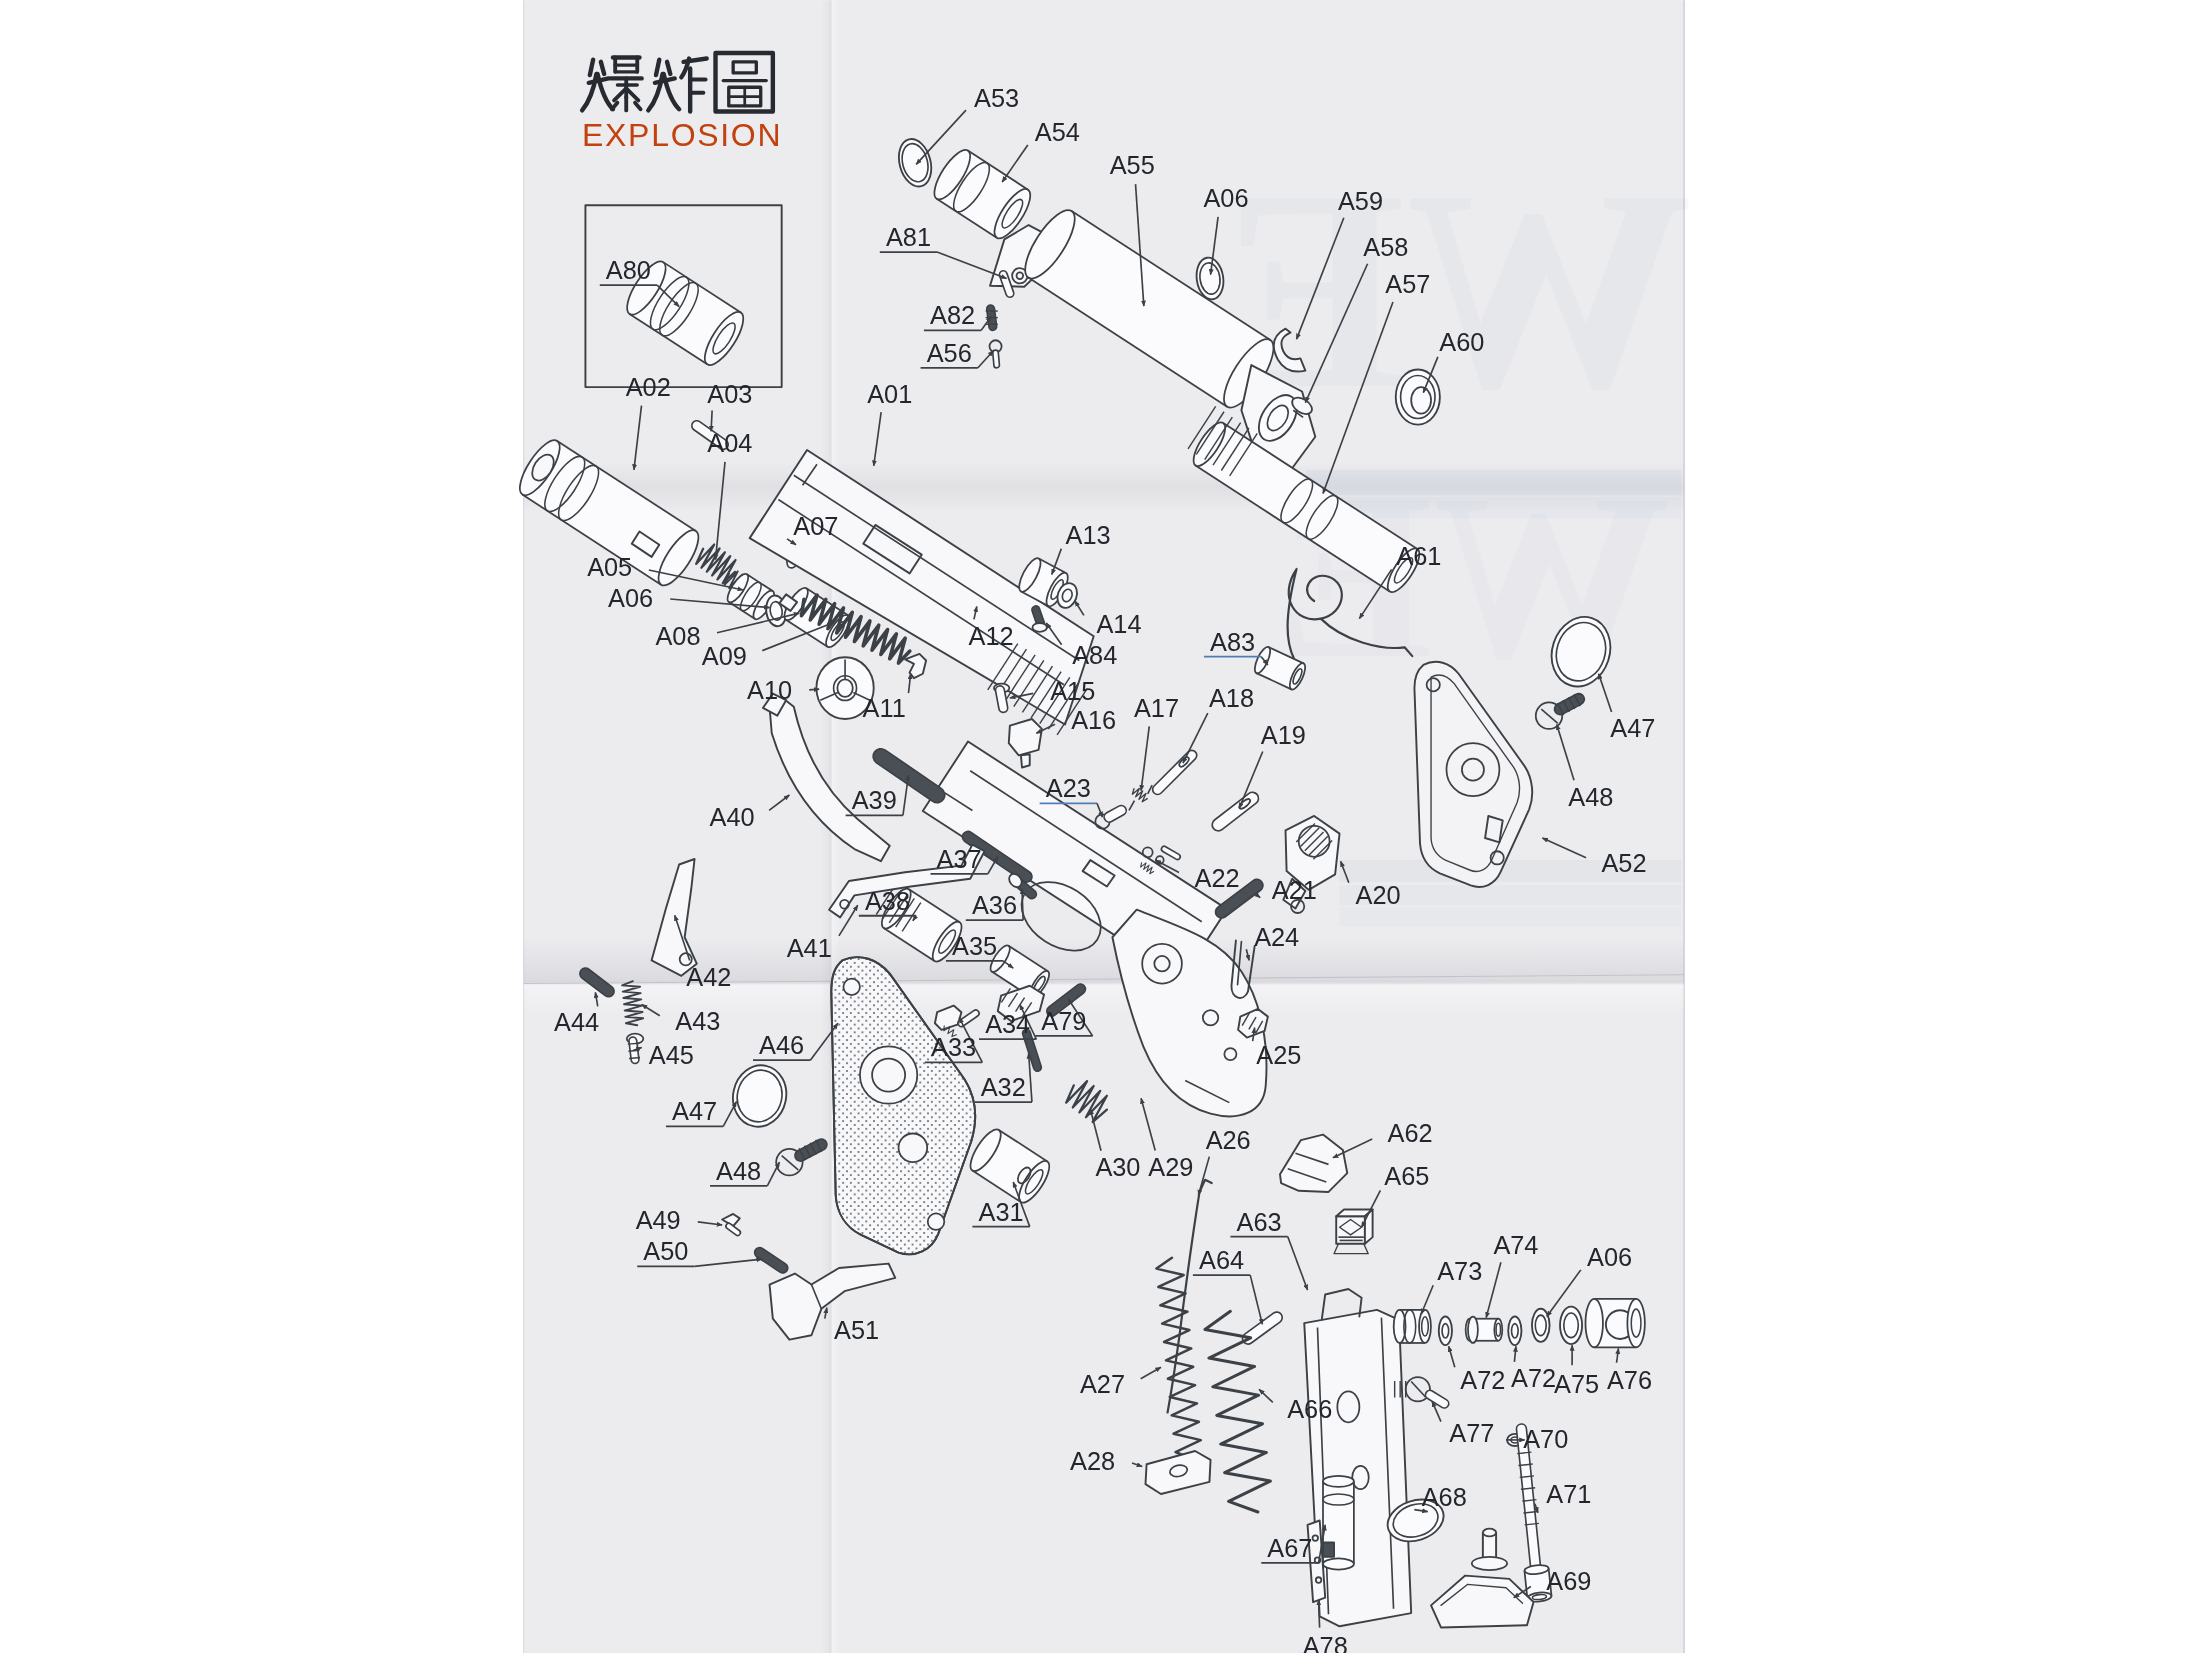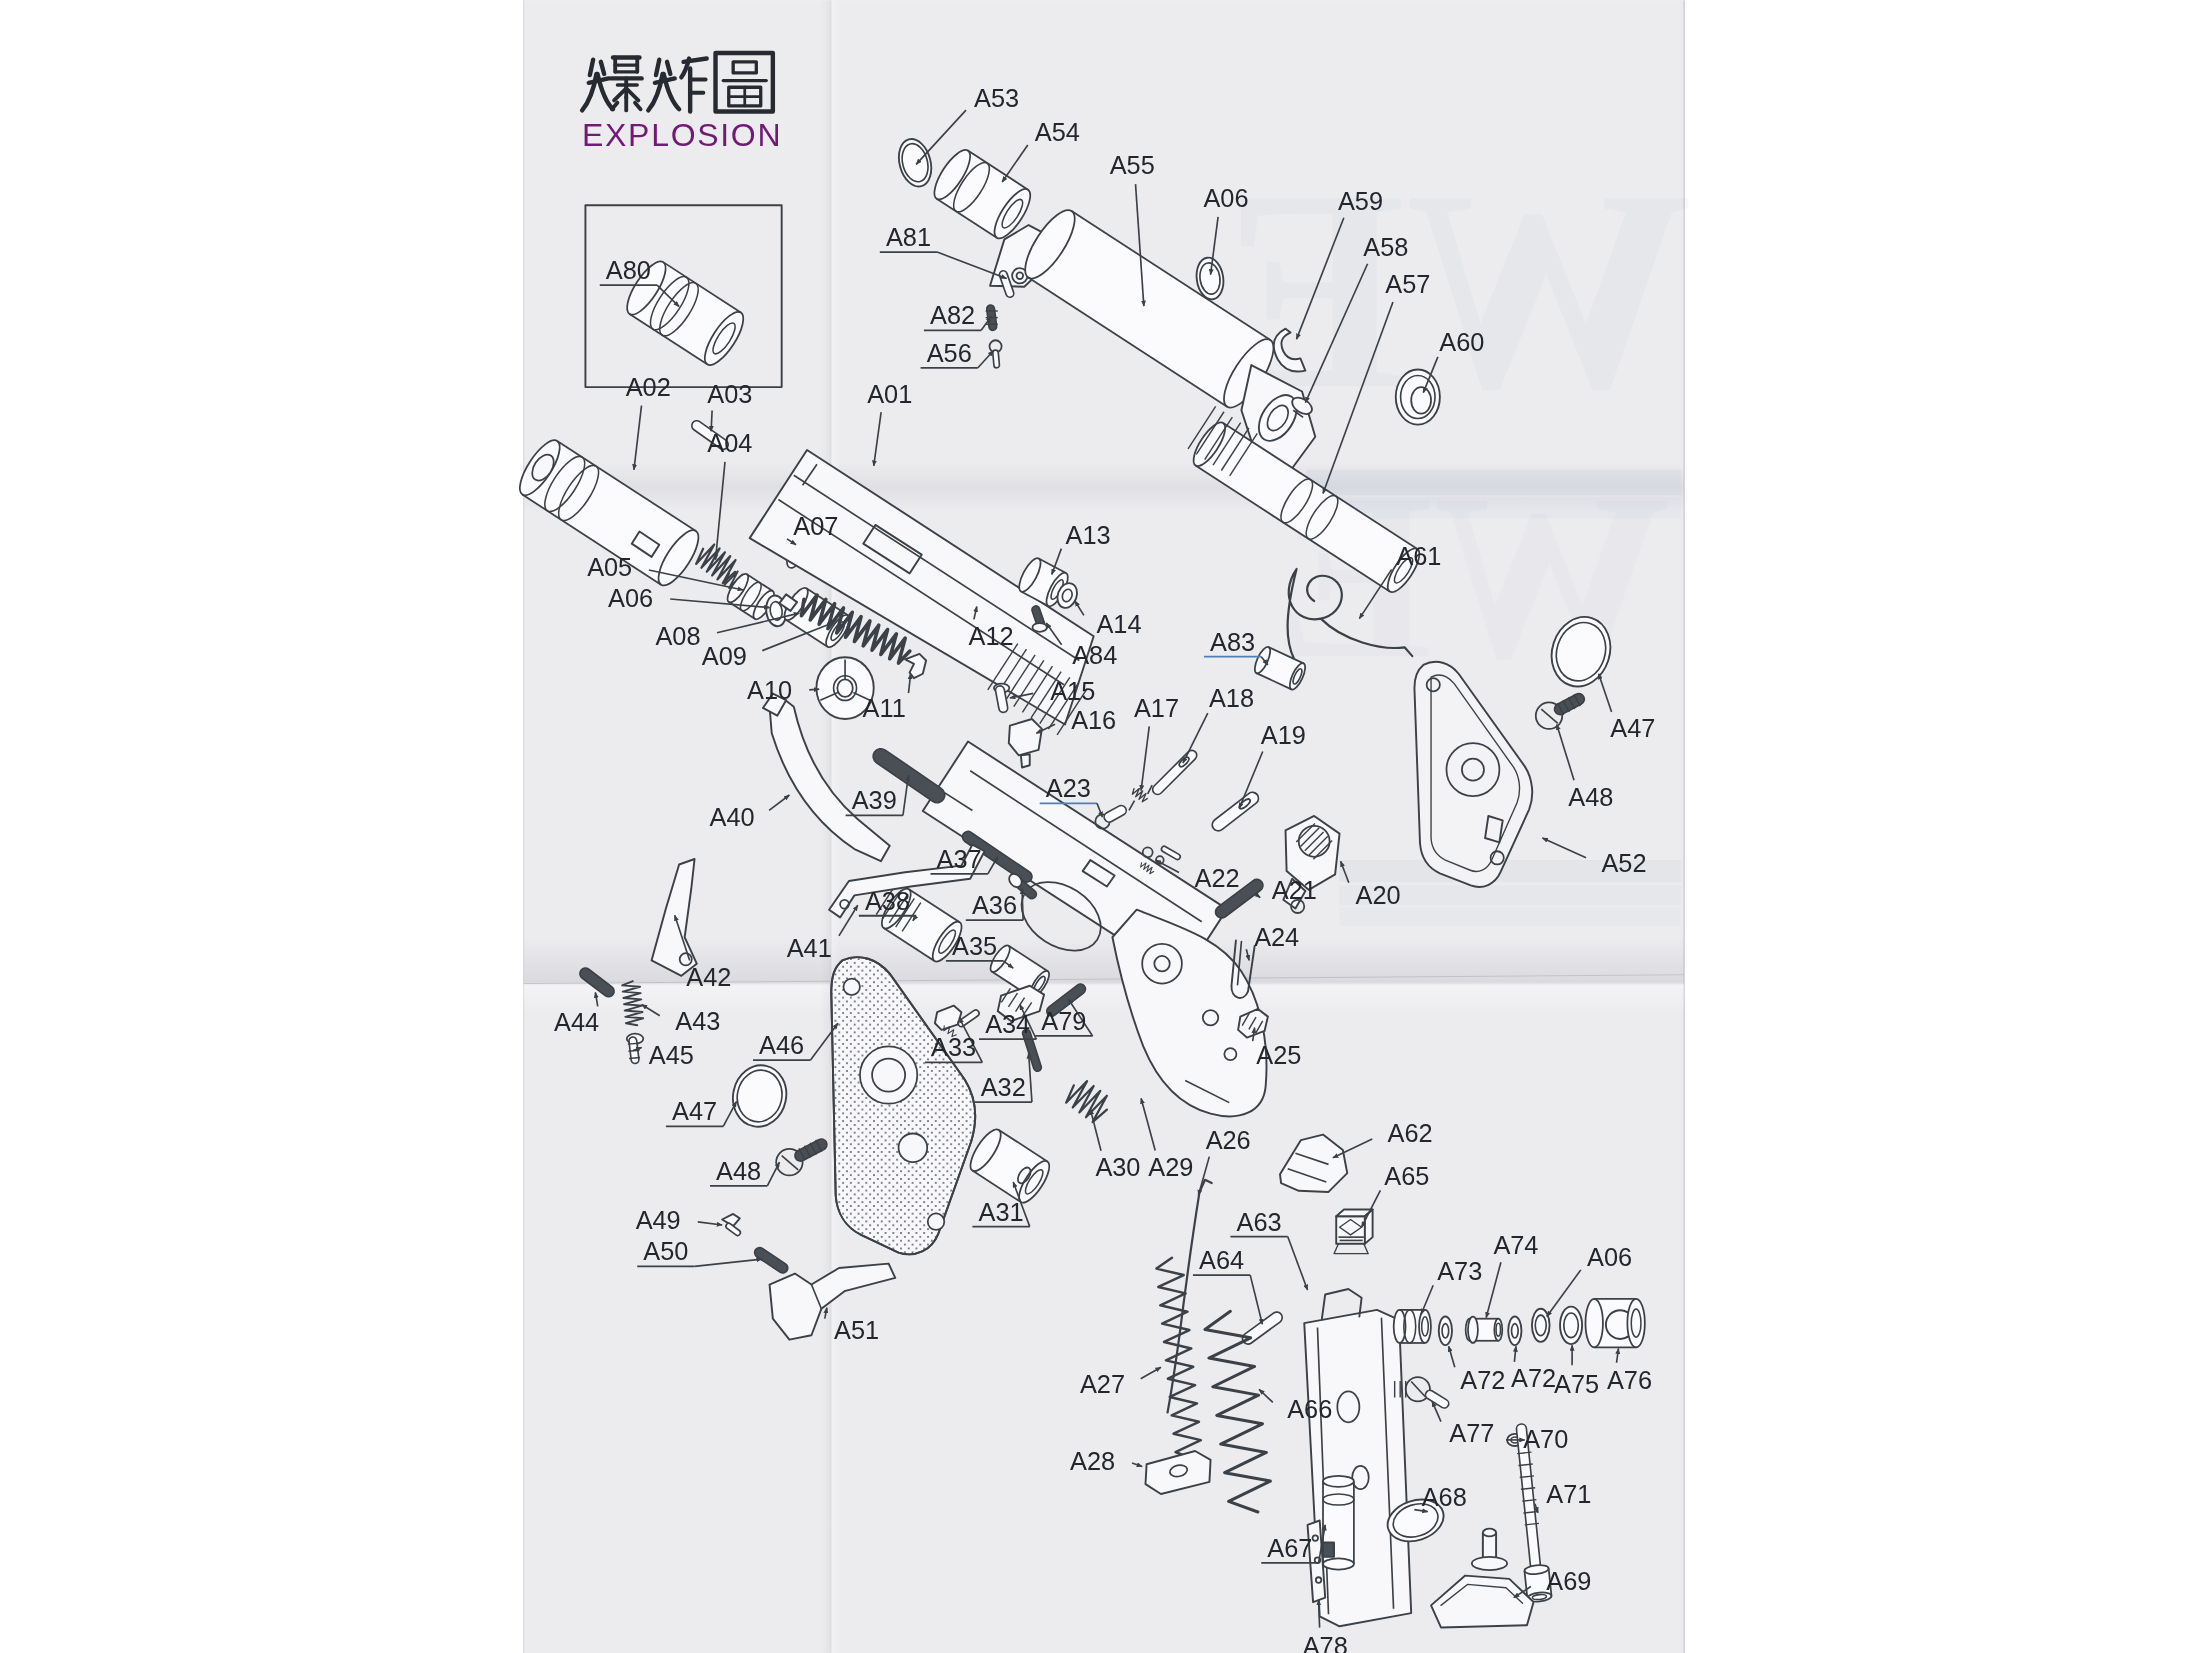--- a/index.html
+++ b/index.html
@@ -1,20 +1,20 @@
 <!DOCTYPE html>
 <html style="font-size:8.8px"><head>
 <meta charset="utf-8">
 <style>
   html,body{margin:0;padding:0;background:#ffffff;}
   .stage{position:relative;width:2205px;height:1654px;background:#ffffff;overflow:hidden;
          font-family:"Liberation Sans",sans-serif;}
   svg.art{position:absolute;left:0;top:0;width:2205px;height:1654px;}
   .explosion{position:absolute;left:582px;top:117px;font-size:32px;letter-spacing:1.7px;
-             color:#701a75;font-family:"Liberation Sans",sans-serif;}
+             color:#c2410c;font-family:"Liberation Sans",sans-serif;}
 </style>
 </head>
 <body>
 
 <div class="stage">
   <svg class="art" viewBox="0 0 4000 3000" xmlns="http://www.w3.org/2000/svg">
     <defs>
       <marker id="arr" markerWidth="11" markerHeight="9" refX="10" refY="4.5" orient="auto" markerUnits="userSpaceOnUse">
         <path d="M0,0 L11,4.5 L0,9 Z" fill="#3a4046"></path>
       </marker>

